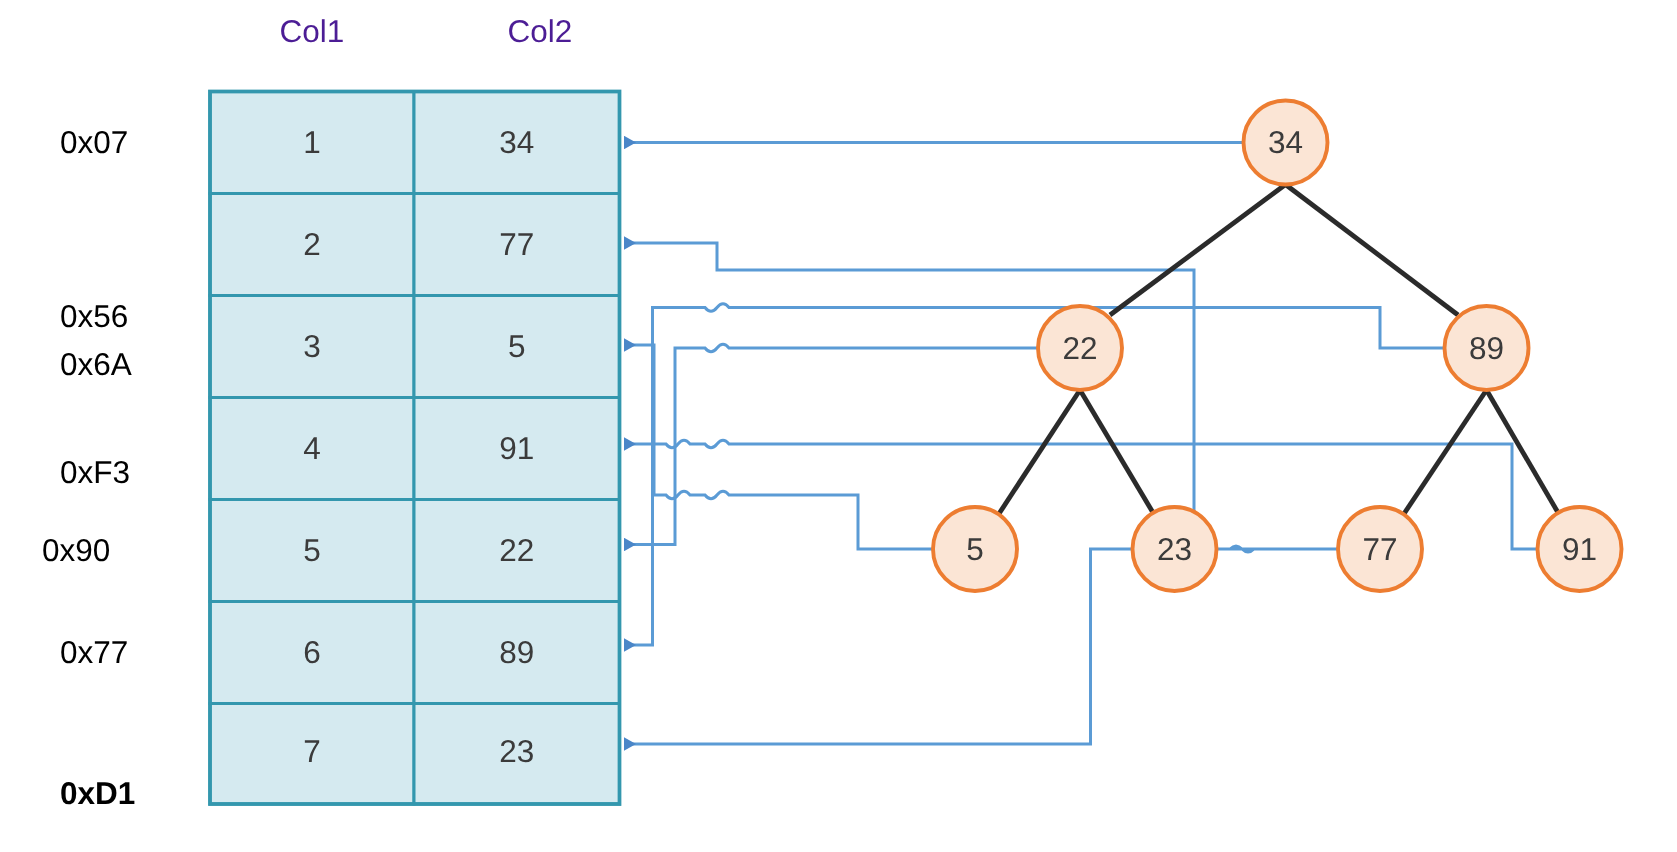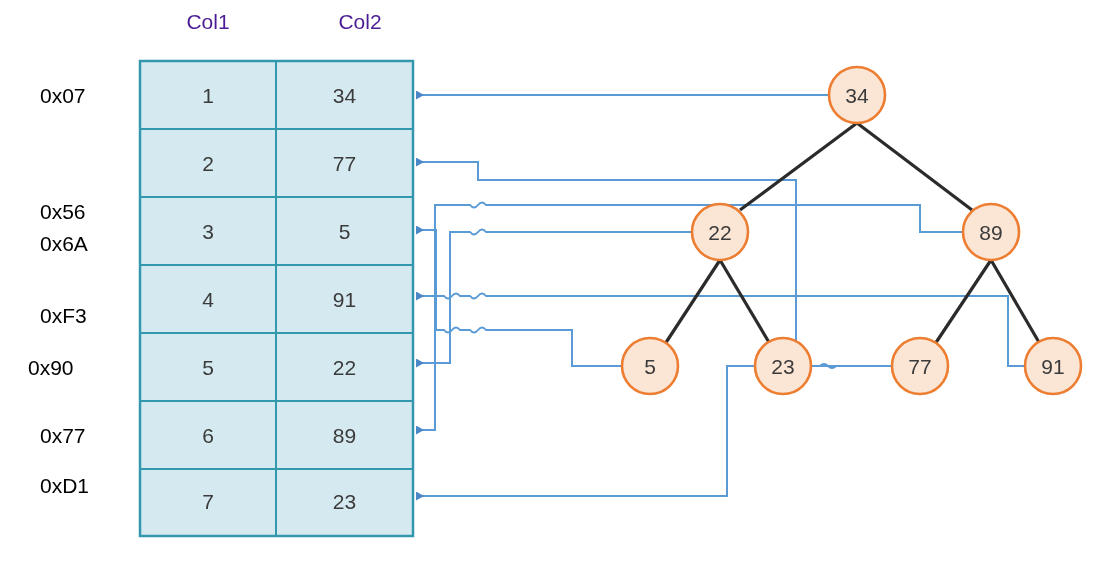--- a/index.html
+++ b/index.html
@@ -98,21 +98,21 @@
 
   <div class="col-header" style="left:160px;top:10px;width:96px;">Col1</div>
   <div class="col-header" style="left:312px;top:10px;width:96px;">Col2</div>
 
   <div class="addr-label" style="left:40px;top:84px;">0x07</div>
   <div class="addr-label" style="left:40px;top:152px;margin-top:48px;">0x56</div>
   <div class="addr-label" style="left:40px;top:232px;">0x6A</div>
   <div class="addr-label" style="left:40px;top:288px;margin-top:16px;">0xF3</div>
   <div class="addr-label" style="left:28px;top:356px;">0x90</div>
   <div class="addr-label" style="left:40px;top:424px;">0x77</div>
-  <div class="addr-label" style="left:40px;top:474px;">0xD1</div>
+  <div class="addr-label" style="left:40px;top:518px;font-weight:bold;">0xD1</div>
 
   <div class="cell-text" style="left:140px;top:84px;width:136px;">1</div>
   <div class="cell-text" style="left:140px;top:152px;width:136px;">2</div>
   <div class="cell-text" style="left:140px;top:220px;width:136px;">3</div>
   <div class="cell-text" style="left:140px;top:288px;width:136px;">4</div>
   <div class="cell-text" style="left:140px;top:356px;width:136px;">5</div>
   <div class="cell-text" style="left:140px;top:424px;width:136px;">6</div>
   <div class="cell-text" style="left:140px;top:490px;width:136px;">7</div>
 
   <div class="cell-text" style="left:276px;top:84px;width:137px;">34</div>

